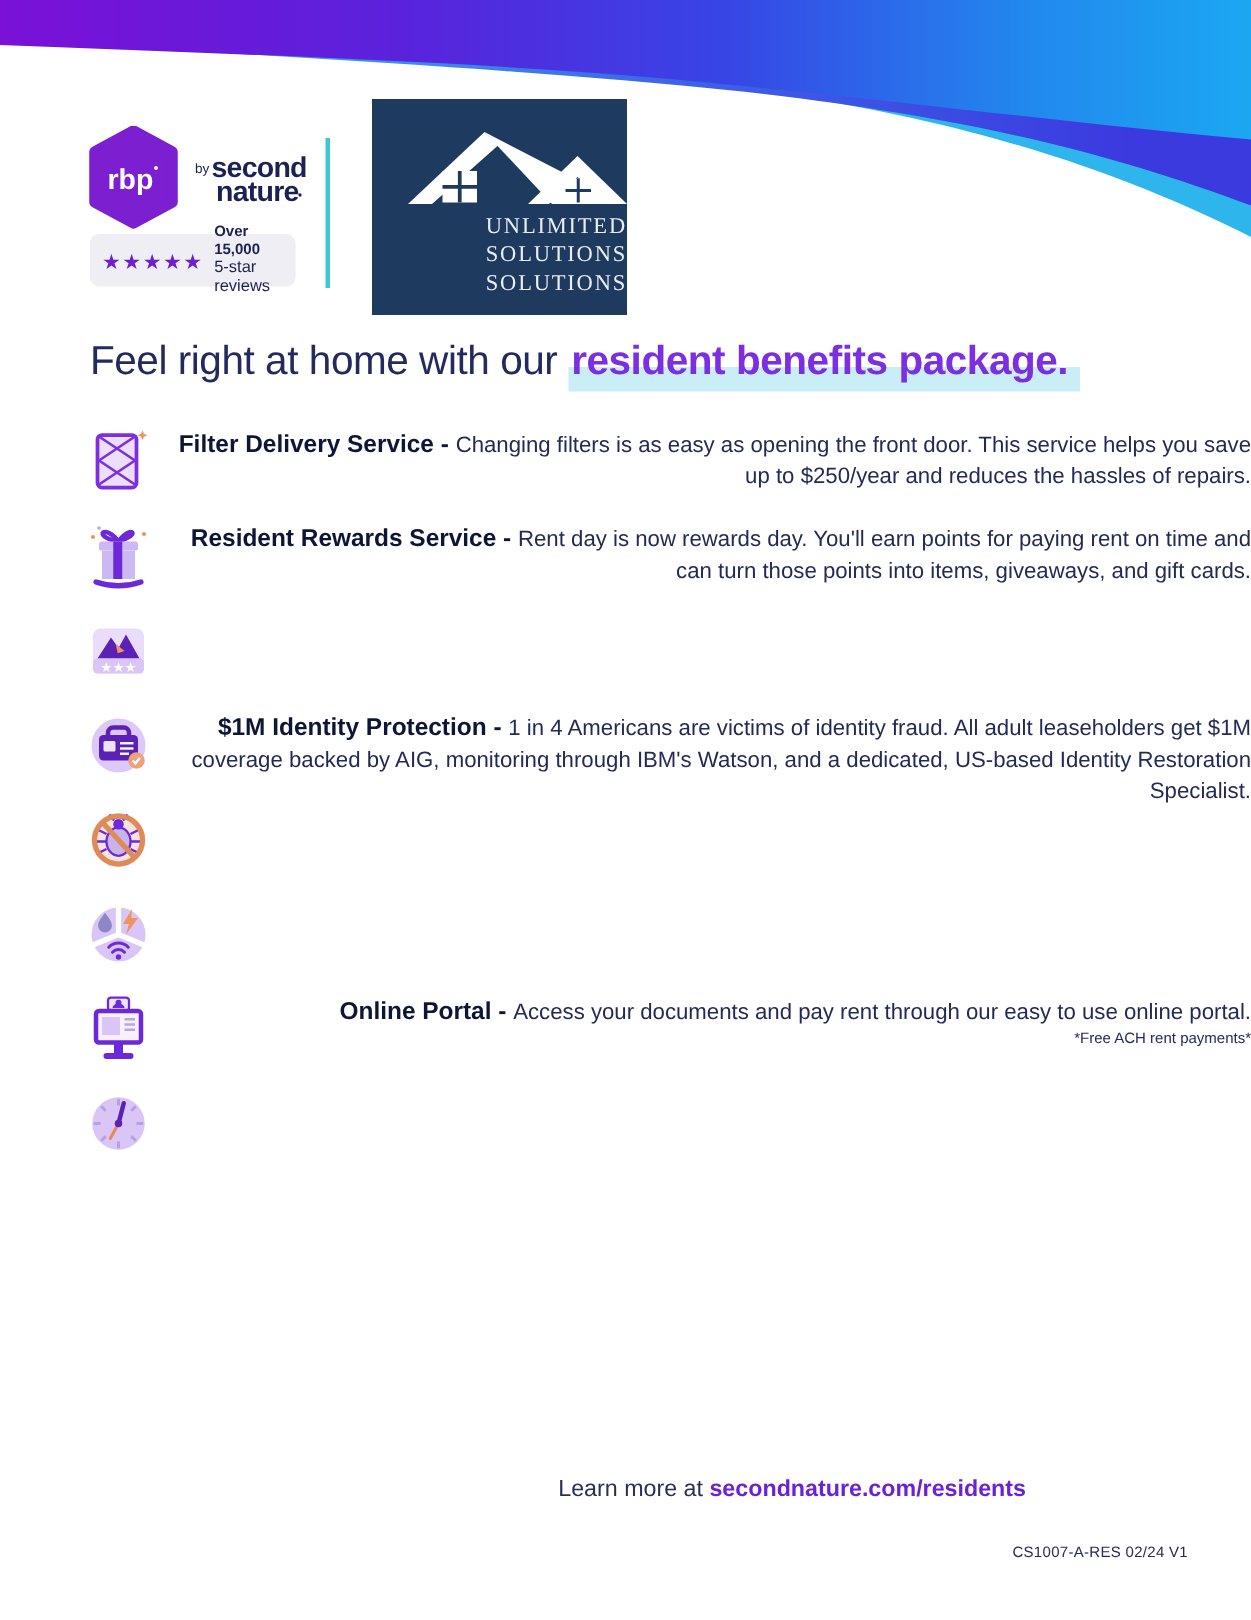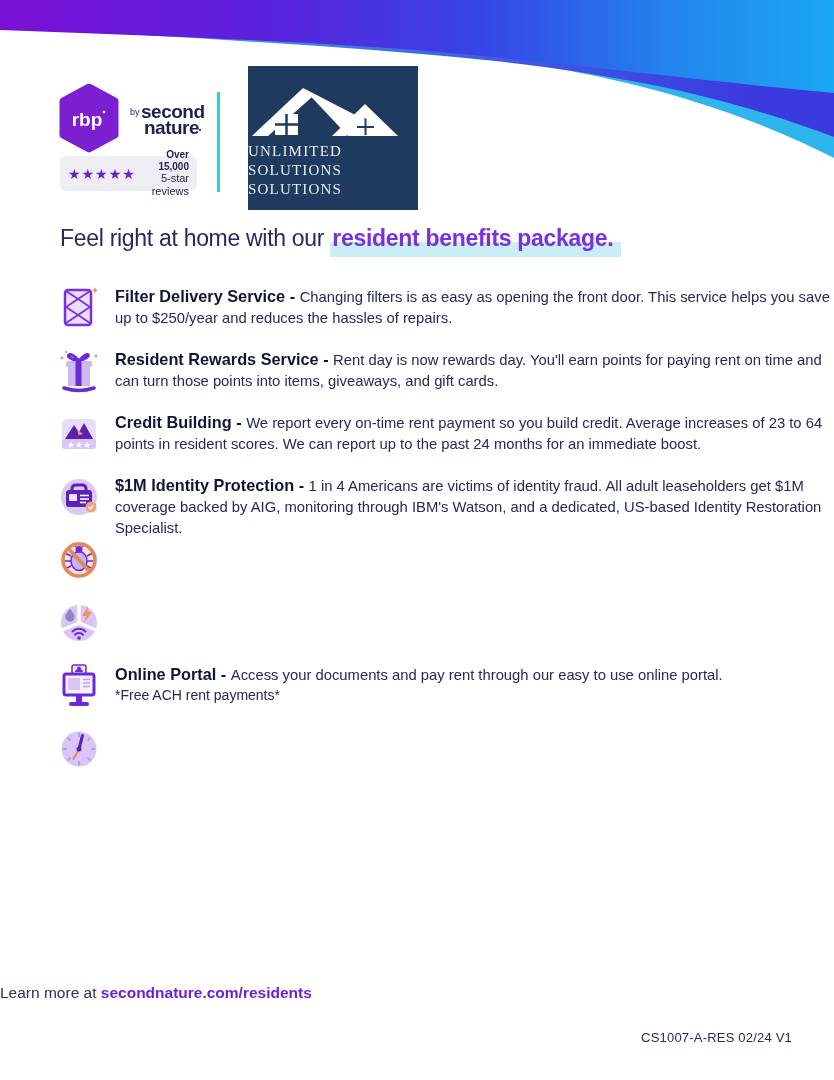--- a/index.html
+++ b/index.html
@@ -11,52 +11,52 @@
   
   .banner { position:absolute; top:0; left:0; width:834px; height:220px; }
   
   .rbp-logo { position:absolute; left:56px; top:84px; width:150px; height:70px; }
   .reviews-pill {
     position:absolute; left:60px; top:156px; width:137px; height:35px;
     background:#eeeef4; border-radius:6px; display:flex; align-items:center;
     padding:0 8px; gap:7px;
   }
   .stars { color:#6d1fd0; font-size:14px; letter-spacing:1px; line-height:1; white-space:nowrap; }
-  .reviews-text { display:flex; flex-direction:column; line-height:1.15;text-align:right; }
+  .reviews-text { display:flex; flex-direction:column; line-height:1.15; }
   .reviews-line1 { font-size:10px; font-weight:bold; color:#1c2150; }
   .reviews-line2 { font-size:11px; color:#1c2150; }
   .logo-divider { position:absolute; left:217px; top:92px; width:2.5px; height:100px; background:#3fc8d4; }
   .ups-logo {
     position:absolute; left:248px; top:66px; width:170px; height:144px;
-    background:#1e3a5e; display:flex; flex-direction:column; align-items:flex-start;
+    background:#1e3a5e; display:flex; flex-direction:column; align-items:flex-end;
   }
   .ups-roof { margin-top:12px; }
   .ups-text {
     font-family:"Liberation Serif", serif; color:#e9eef4; text-align:center;
     font-size:15px; line-height:1.28; letter-spacing:1.2px; margin-top:2px;
   }
   
-  .title { position:absolute; left:60px; top:225px; font-size:23px; white-space:nowrap; letter-spacing:-0.3px;text-align:right; }
+  .title { position:absolute; left:60px; top:225px; font-size:27px; white-space:nowrap; letter-spacing:-0.3px;text-align:right; }
   .title-prefix { font-weight:500; color:#232a5e; }
   .title-highlight {
     font-weight:700; color:#7b2fe0;
     background:linear-gradient(to bottom, transparent 54%, #c9eef8 54%);
     padding:0 8px 6px 2px;
   }
   
-  .benefits { position:absolute; left:58px; top:285px; width:776px; }
+  .benefits { position:absolute; left:58px; top:285px; width:776px;text-align:right; }
   .benefit-row { display:flex; gap:15px; height:63px; align-items:flex-start; }
   .benefit-icon { flex:0 0 42px; width:42px; height:46px; }
   .benefit-text { flex:1; font-size:14.8px; line-height:1.42; color:#232a55; max-width:740px; }
   .benefit-heading { font-size:16.3px; font-weight:700; color:#0e1638; }
-  .benefit-note { display:block; font-size:14px; color:#232a55; }
-  
-  .learn-more { position:absolute; left:0; top:984px; width:684px; text-align:left; font-size:15.5px; color:#2a2f58; }
+  .benefit-note { display:block; font-size:10px; color:#232a55; }
+  
+  .learn-more { position:absolute; left:0; top:984px; width:684px; text-align:right; font-size:15.5px; color:#2a2f58; }
   .learn-more-link { font-weight:700; color:#6b21d8; text-decoration:none; }
-  .doc-code { position:absolute; right:42px; top:1030px; font-size:13px; color:#232a55; letter-spacing:0.2px;margin-left:35px; }
+  .doc-code { position:absolute; right:42px; top:1030px; font-size:10px; color:#232a55; letter-spacing:0.2px;margin-left:35px; }
 </style>
 </head>
 <body>
 
 <svg class="banner" viewBox="0 0 834 220" preserveAspectRatio="none">
   <defs>
     <linearGradient id="gb" x1="0" y1="0" x2="1" y2="0">
       <stop offset="0" stop-color="#3fc9ee"></stop>
         <stop offset="0.55" stop-color="#3e62e6"></stop>
         <stop offset="0.9" stop-color="#3b3adf"></stop>
@@ -162,23 +162,20 @@
   </div>
 
   <div class="benefit-row">
     <svg class="benefit-icon" viewBox="0 0 42 46">
       <rect x="4" y="8" width="34" height="30" rx="5" fill="#e9ddfb"></rect>
       <path d="M7,28 L16,14 L21,21 L26,12 L35,28 Z" fill="#5b21b6"></path>
       <path d="M19,18 l6,5 -4.5,1.5 Z" fill="#ef935f"></path>
       <rect x="4" y="28" width="34" height="10" rx="3" fill="#d9c6f7"></rect>
       <text x="21" y="37" text-anchor="middle" font-size="9" fill="#ffffff" font-family="Liberation Sans, sans-serif">★★★</text>
     </svg>
-    <div class="benefit-text">
-      <span class="benefit-heading">Credit Building - </span><span>We report every on-time rent payment so you build credit. Average increases of 23 to 64 points in resident scores. We can report up to the past 24 months for an immediate boost.</span>
-    </div>
   </div>
 
   <div class="benefit-row">
     <svg class="benefit-icon" viewBox="0 0 42 46">
       <circle cx="21" cy="23" r="18" fill="#dcc9f7"></circle>
       <rect x="14" y="11" width="14" height="9" rx="3.5" fill="none" stroke="#5b21b6" stroke-width="3"></rect>
       <rect x="8" y="16" width="26" height="17" rx="3" fill="#5b21b6"></rect>
       <rect x="11" y="20" width="8" height="7" rx="1" fill="#ede4fb"></rect>
       <line x1="22" y1="21.5" x2="31" y2="21.5" stroke="#ffffff" stroke-width="1.6"></line>
       <line x1="22" y1="25" x2="31" y2="25" stroke="#ffffff" stroke-width="1.6"></line>

